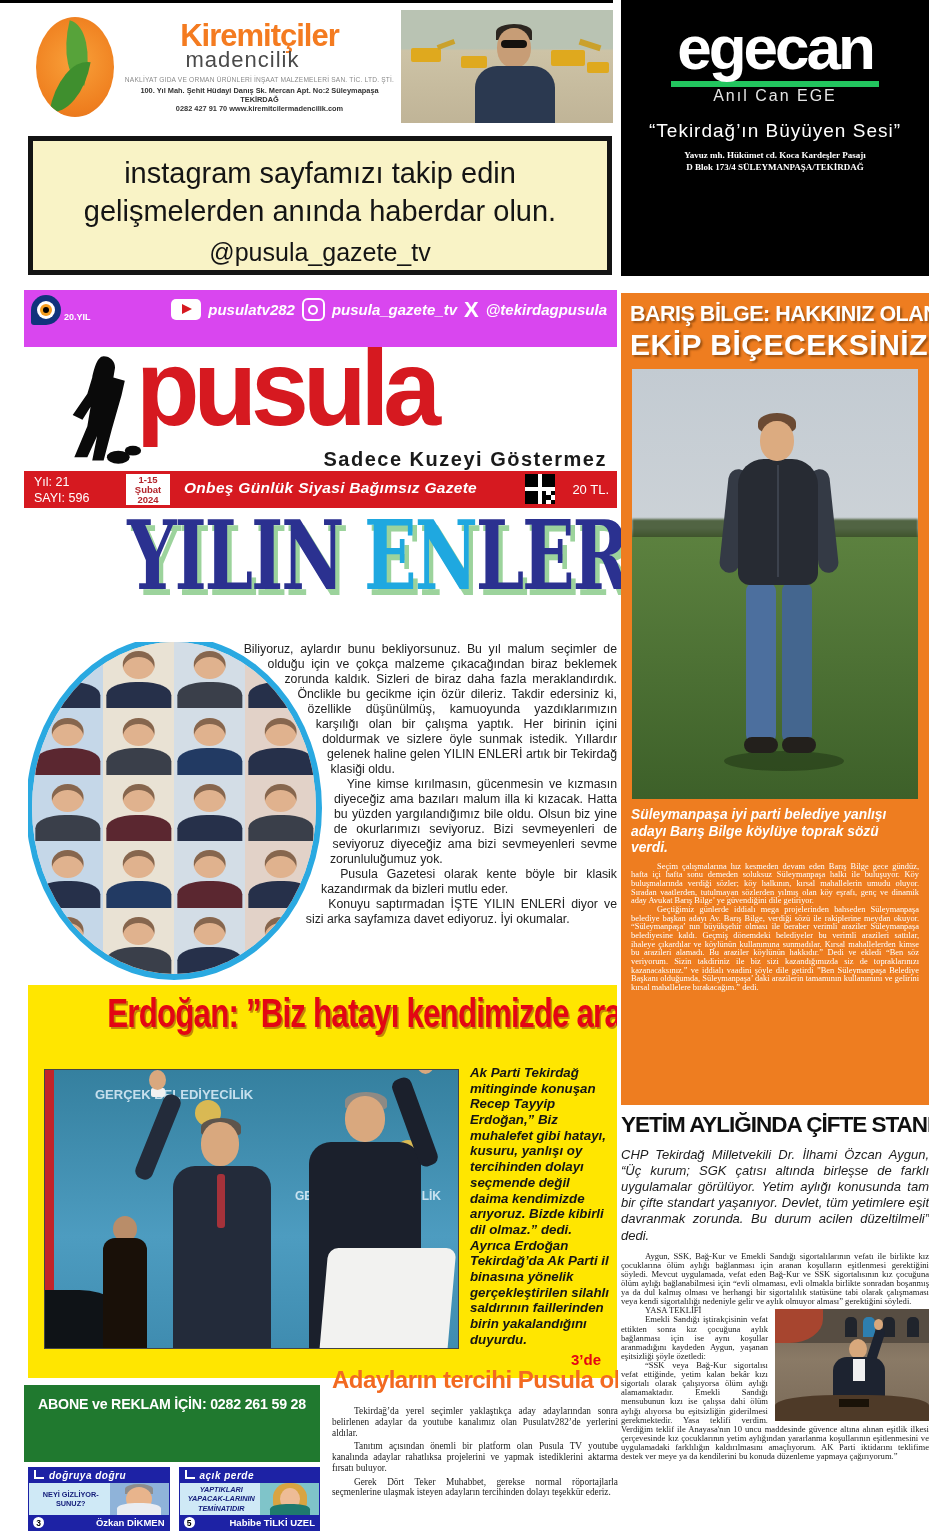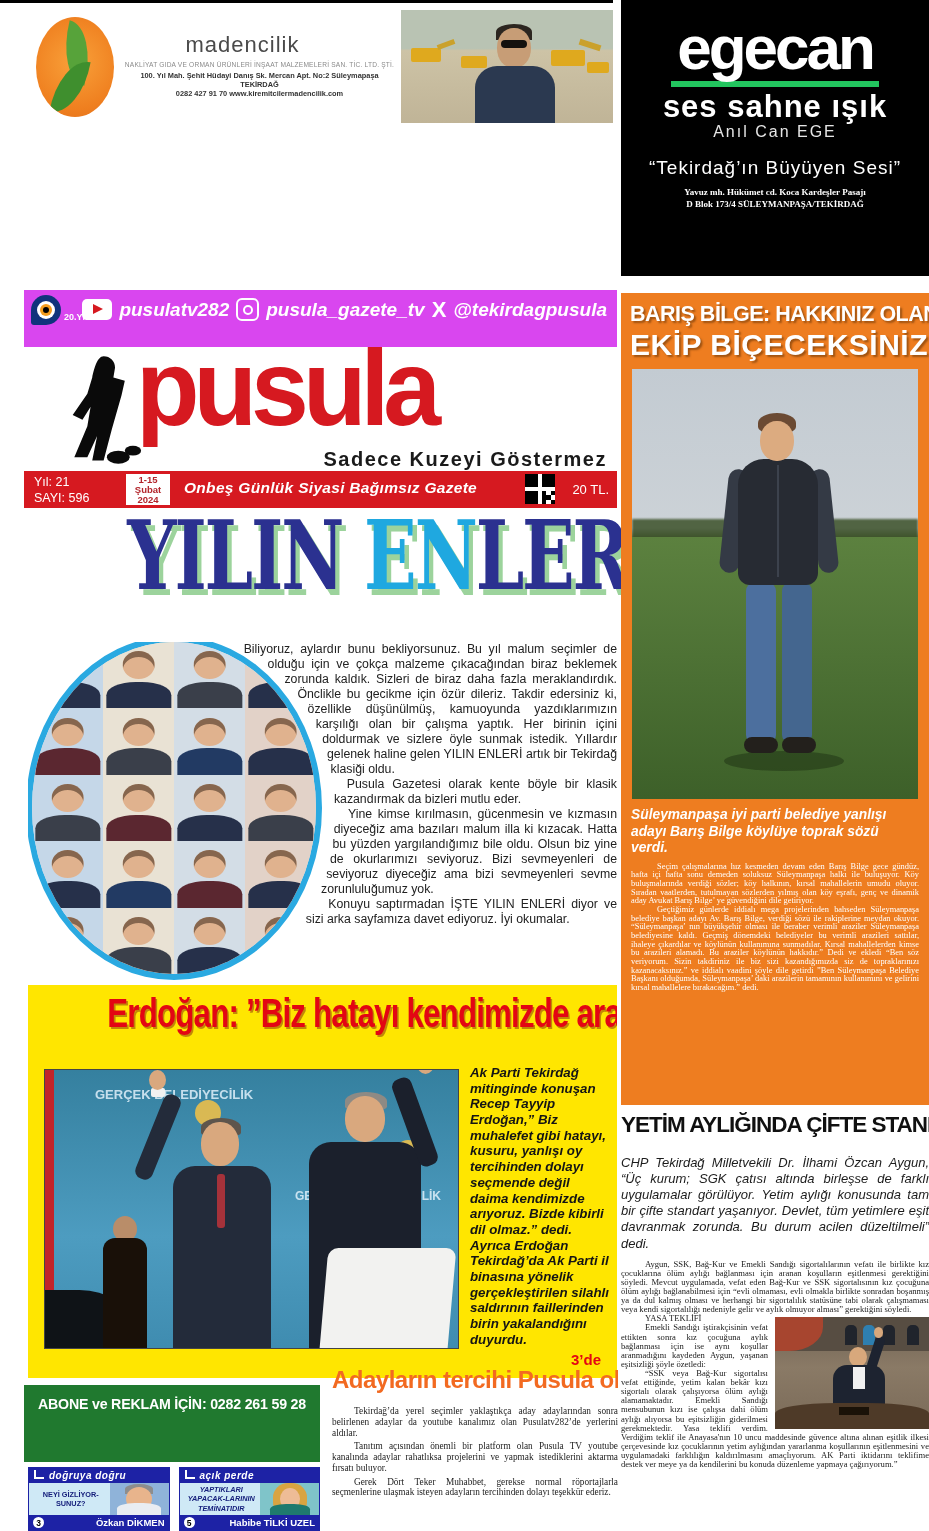--- a/index.html
+++ b/index.html
@@ -48,21 +48,21 @@
   
   .masthead{position:absolute;left:24px;top:290px;width:593px;height:201px;}
   .mh-top{position:relative;height:57px;background:#d946ef;}
   .nazar{position:absolute;left:7px;top:5px;width:30px;height:30px;border-radius:50% 50% 50% 10%;background:#10337c;}
   .nazar i{position:absolute;border-radius:50%;display:block;}
   .nz1{left:6px;top:6px;width:18px;height:18px;background:#fff;}
   .nz2{left:9px;top:9px;width:12px;height:12px;background:#f39c1f;}
   .nz3{left:12px;top:12px;width:6px;height:6px;background:#000;}
   .badge-20{position:absolute;left:40px;top:22px;font-size:9px;font-weight:800;color:#fff;}
   .social{position:absolute;right:10px;top:8px;display:flex;align-items:center;gap:7px;color:#fff;}
-  .soc-label{font-size:19px;font-style:italic;font-weight:600;}
+  .soc-label{font-size:15px;font-style:italic;font-weight:600;}
   .yt-icon{width:30px;height:21px;background:#fff;border-radius:5px;position:relative;}
   .yt-icon::after{content:"";position:absolute;left:11px;top:5px;border-left:10px solid #d61920;border-top:5.5px solid transparent;border-bottom:5.5px solid transparent;}
   .ig-icon{width:19px;height:19px;border:2px solid #fff;border-radius:6px;position:relative;}
   .ig-icon::after{content:"";position:absolute;left:4.5px;top:4.5px;width:6px;height:6px;border:2px solid #fff;border-radius:50%;}
   .x-icon{font-size:22px;font-weight:900;line-height:1;}
   .mh-mid{position:relative;height:124px;background:#fff;overflow:visible;}
   .ataturk{position:absolute;left:28px;top:6px;width:100px;height:114px;}
   .logo-pusula{position:absolute;left:112px;top:-16px;font-size:104px;font-weight:900;color:#d61920;letter-spacing:-6px;line-height:1.1;transform:scaleY(1.04);}
   .tagline{position:absolute;right:10px;top:101px;font-size:20px;font-weight:800;color:#1a1a1a;letter-spacing:1.5px;}
   .mh-bot{position:relative;height:37px;background:#d61920;color:#fff;}
@@ -179,21 +179,21 @@
   .f-shoe-l{position:absolute;left:112px;top:368px;width:34px;height:16px;border-radius:8px;background:#23201c;}
   .f-shoe-r{position:absolute;left:150px;top:368px;width:34px;height:16px;border-radius:8px;background:#23201c;}
   .b-caption{margin:8px 10px 0;font-size:13.8px;font-weight:800;font-style:italic;line-height:1.2;}
   .b-body{margin:6px 10px 0;font-family:"Liberation Serif",serif;font-size:8.4px;line-height:1.03;text-align:justify;}
   .b-body p{margin:0;}
   .b-body p{text-indent:26px;}
 
   
   .yetim{position:absolute;left:621px;top:1112px;width:308px;height:419px;overflow:hidden;}
   .y-headline{font-size:22.5px;font-weight:900;color:#101010;letter-spacing:-1px;white-space:nowrap;}
-  .y-intro{margin-top:17px;font-size:13px;font-style:italic;line-height:1.24;color:#1c1c1c;text-align:justify;}
+  .y-intro{margin-top:9px;font-size:13px;font-style:italic;line-height:1.24;color:#1c1c1c;text-align:justify;}
   .y-body{margin-top:8px;font-family:"Liberation Serif",serif;font-size:8.6px;line-height:1.06;text-align:justify;color:#1a1a1a;}
   .y-body p{margin:0;text-indent:24px;}
   .y-sub{text-indent:24px;font-weight:400;}
   .parliament{float:right;width:154px;height:112px;margin:3px 0 3px 7px;position:relative;overflow:hidden;
     background:linear-gradient(#6e6152 0%,#8a7a66 45%,#7a6a58 100%);}
   .pl-wall{position:absolute;left:0;top:0;width:100%;height:34px;background:#574d42;}
   .pl-chairs{position:absolute;left:-8px;top:-6px;width:56px;height:40px;background:#b5442c;border-radius:0 0 60% 0;opacity:.85;}
   .pl-fig{position:absolute;top:8px;width:12px;height:20px;border-radius:5px 5px 0 0;background:#20242c;}
   .pl-fig.blue{background:#2e7fb0;}
   .pl-desk{position:absolute;left:0;bottom:0;width:100%;height:26px;background:#4e3a28;border-radius:40% 40% 0 0;}
@@ -212,43 +212,48 @@
   <div class="top-rule"></div>
 
   <section class="ad-k">
     <div class="k-logo">
       <div class="k-flame">
         <div class="k-leaf1"></div>
         <div class="k-leaf2"></div>
       </div>
     </div>
     <div class="k-text">
+      <div class="k-brand">Kiremitçiler</div>
       <div class="k-sub">madencilik</div>
       <div class="k-desc">NAKLİYAT GIDA VE ORMAN ÜRÜNLERİ İNŞAAT MALZEMELERİ SAN. TİC. LTD. ŞTİ.</div>
       <div class="k-addr">100. Yıl Mah. Şehit Hüdayi Danış Sk. Mercan Apt. No:2 Süleymapaşa TEKİRDAĞ</div>
       <div class="k-contact">0282 427 91 70 www.kiremitcilermadencilik.com</div>
     </div>
     <div class="k-photo">
       <div class="k-mach" style="left:10px;top:38px;width:30px;height:14px;"></div>
       <div class="k-arm" style="left:36px;top:32px;width:18px;height:5px;transform:rotate(-20deg);"></div>
       <div class="k-mach" style="left:60px;top:46px;width:26px;height:12px;"></div>
       <div class="k-mach" style="left:150px;top:40px;width:34px;height:16px;"></div>
       <div class="k-arm" style="left:178px;top:32px;width:22px;height:6px;transform:rotate(18deg);"></div>
       <div class="k-mach" style="left:186px;top:52px;width:22px;height:11px;"></div>
       <div class="k-man-hair"></div>
       <div class="k-man-head"></div>
       <div class="k-glasses"></div>
       <div class="k-man-body"></div>
     </div>
   </section>
 
+  <section class="ig-box">
+    <div class="ig-line">instagram sayfamızı takip edin</div>
+    <div class="ig-line">gelişmelerden anında haberdar olun.</div>
+    <div class="ig-handle">@pusula_gazete_tv</div>
+  </section>
 
   <section class="egecan">
     <div><span class="eg-title">egecan</span></div>
-    <div class="eg-sub">ses sahne ışık</div>
     <div class="eg-person">Anıl Can EGE</div>
     <div class="eg-slogan">“Tekirdağ’ın Büyüyen Sesi”</div>
     <div class="eg-addr">
       <div>Yavuz mh. Hükümet cd. Koca Kardeşler Pasajı</div>
       <div>D Blok 173/4 SÜLEYMANPAŞA/TEKİRDAĞ</div>
     </div>
   </section>
 
   <header class="masthead">
     <div class="mh-top">
@@ -320,22 +325,22 @@
       <div class="face"></div>
         <div class="face"></div>
       <div class="face"></div>
         <div class="face"></div>
       <div class="face"></div>
         <div class="face"></div>
       <div class="face"></div>
         <div class="face"></div>
     </div>
     <p>Biliyoruz, aylardır bunu bekliyorsunuz. Bu yıl malum seçimler de olduğu için ve çokça malzeme çıkacağından biraz beklemek zorunda kaldık. Sizleri de biraz daha fazla meraklandırdık. Önclikle bu gecikme için özür dileriz. Takdir edersiniz ki, özellikle düşünülmüş, kamuoyunda yazdıklarımızın karşılığı olan bir çalışma yaptık. Her birinin içini doldurmak ve sizlere öyle sunmak istedik. Yıllardır gelenek haline gelen YILIN ENLERİ artık bir Tekirdağ klasiği oldu.</p>
+    <p>Yine kimse kırılmasın, gücenmesin ve kızmasın diyeceğiz ama bazıları malum illa ki kızacak. Hatta bu yüzden yargılandığımız bile oldu. Olsun biz yine de okurlarımızı seviyoruz. Bizi sevmeyenleri de seviyoruz diyeceğiz ama bizi sevmeyenleri sevme zorunluluğumuz yok.</p>
     <p>Pusula Gazetesi olarak kente böyle bir klasik kazandırmak da bizleri mutlu eder.</p>
-    <p>Yine kimse kırılmasın, gücenmesin ve kızmasın diyeceğiz ama bazıları malum illa ki kızacak. Hatta bu yüzden yargılandığımız bile oldu. Olsun biz yine de okurlarımızı seviyoruz. Bizi sevmeyenleri de seviyoruz diyeceğiz ama bizi sevmeyenleri sevme zorunluluğumuz yok.</p>
     <p>Konuyu saptırmadan İŞTE YILIN ENLERİ diyor ve sizi arka sayfamıza davet ediyoruz. İyi okumalar.</p>
   </section>
 
   <section class="erdogan-box">
     <h2 class="e-headline" style="margin:8px 0 0;">
       <span class="e-hl-inner">Erdoğan: ”Biz hatayı kendimizde ararız”</span>
     </h2>
     <div class="rally">
       <div class="r-red"></div>
       <div class="r-sun" style="left:150px;top:30px;"></div>

